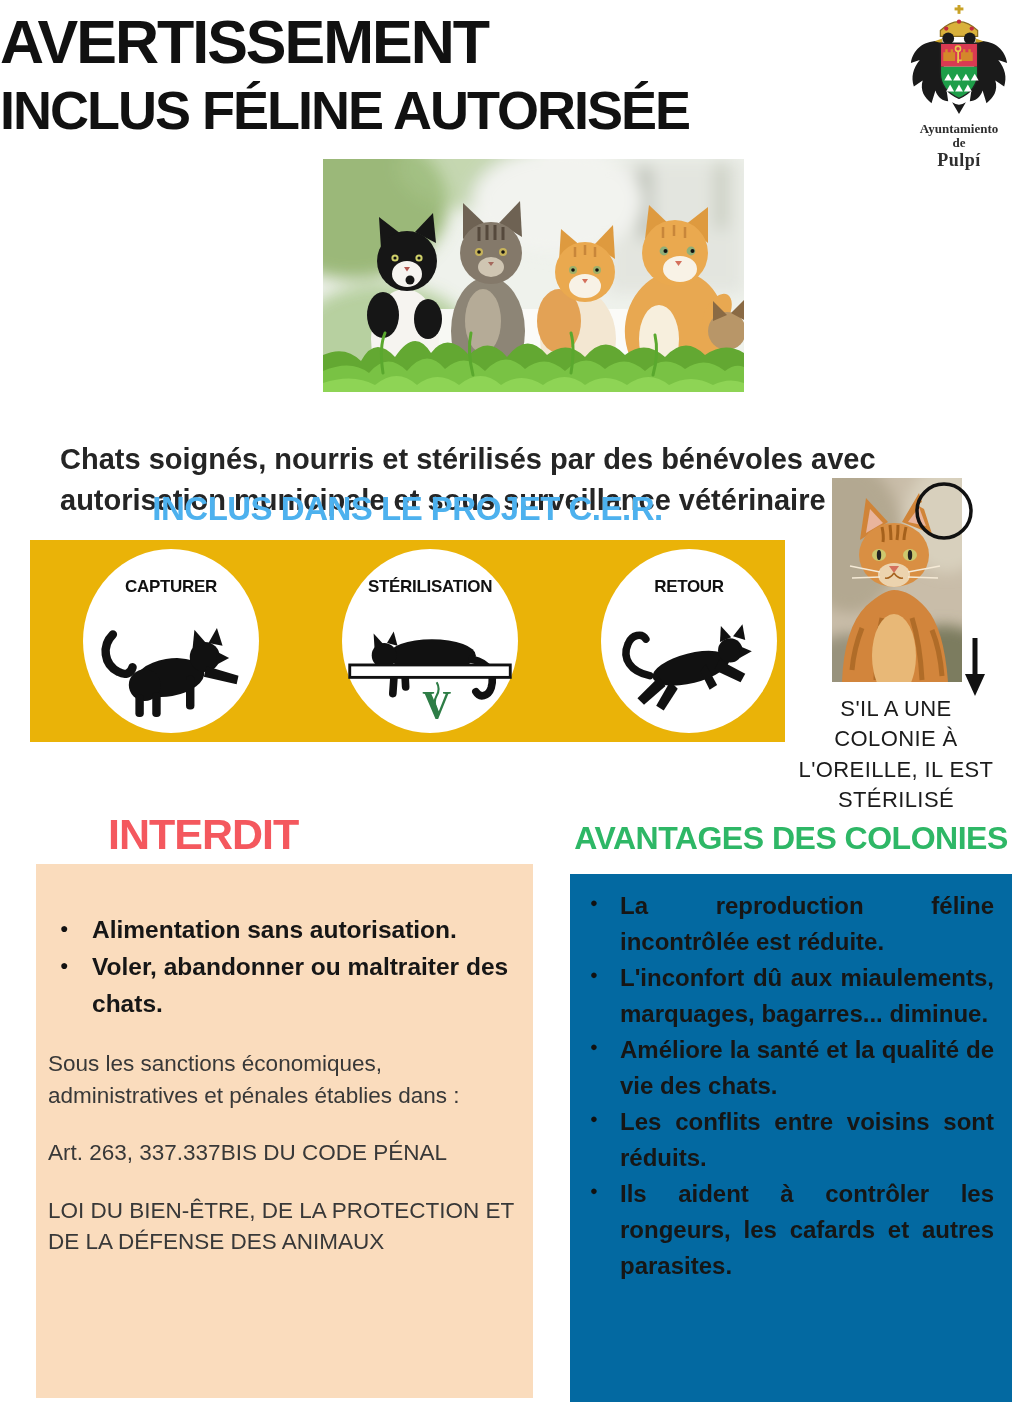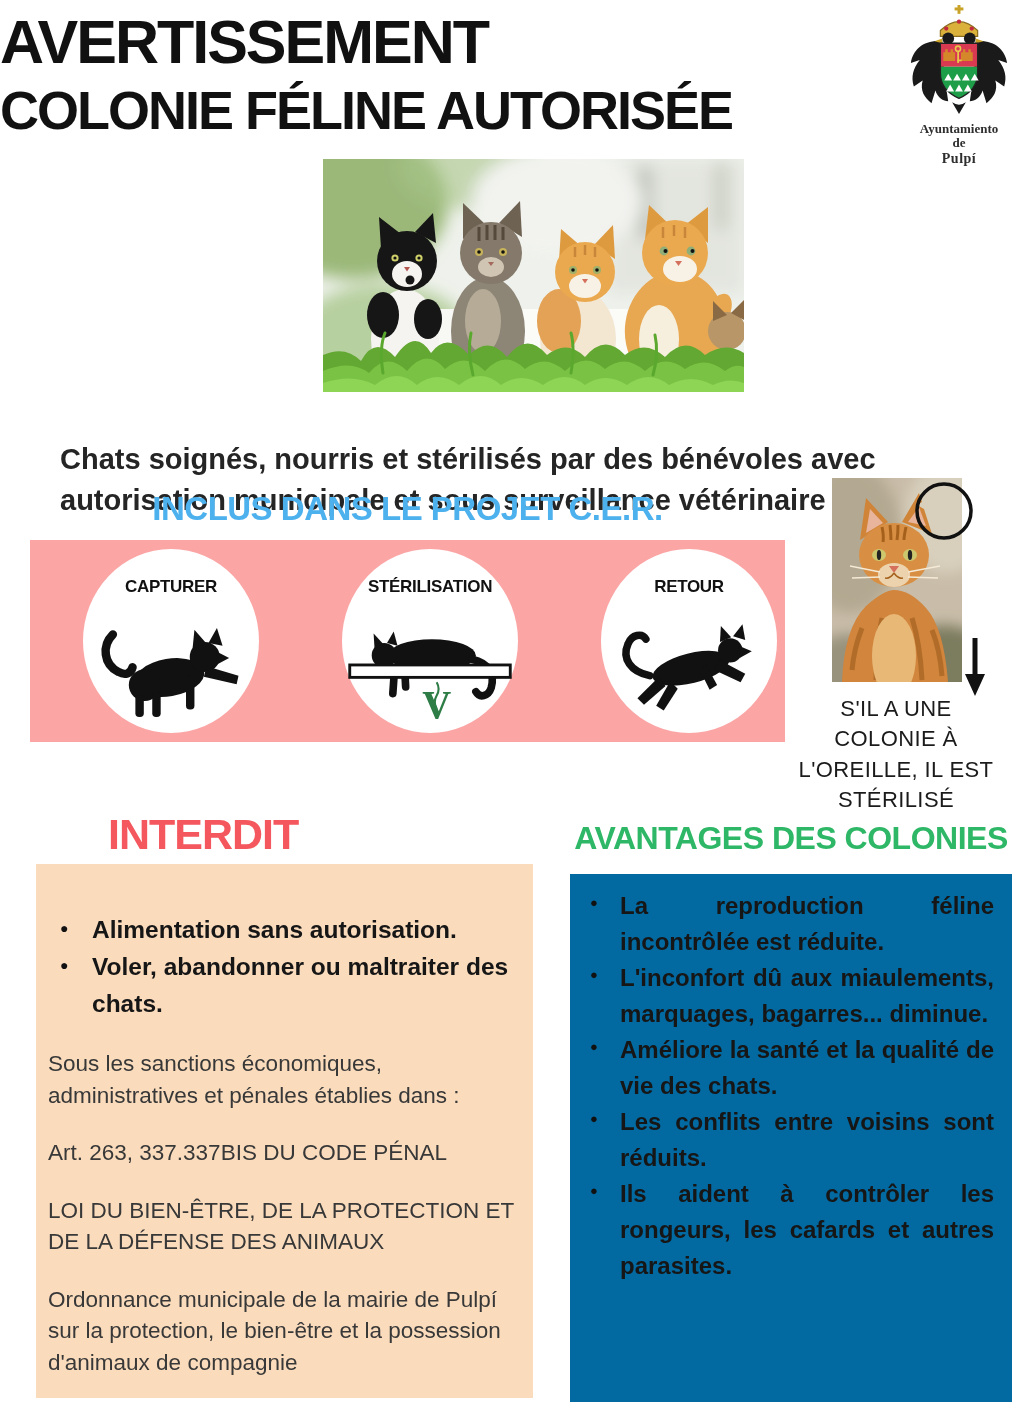--- a/index.html
+++ b/index.html
@@ -9,33 +9,33 @@
 
   
   .title-block { position:absolute; left:0; top:12px; width:945px; text-align:left; }
   .title1 { font-size:61px; font-weight:800; letter-spacing:-2px; color:#111; line-height:1.05; margin-top:-2px; }
   .title2 { font-size:54px; font-weight:800; letter-spacing:-2px; color:#111; line-height:1.05; margin-top:8px; }
 
   .logo { position:absolute; left:903px; top:4px; width:112px; text-align:center; }
   .logo-text { font-family:"Liberation Serif", serif; color:#2e2e2e; margin-top:2px; line-height:1.1; }
   .logo-text .l1 { font-size:13px; font-weight:700; }
   .logo-text .l2 { font-size:13px; font-weight:700; }
-  .logo-text .l3 { font-size:14px; font-weight:700; letter-spacing:.5px; }
+  .logo-text .l3 { font-size:18px; font-weight:700; letter-spacing:.5px; }
 
   
   .kittens-photo { position:absolute; left:323px; top:159px; width:421px; height:233px; overflow:hidden; }
 
   
   .intro { position:absolute; left:60px; top:394px; width:911px; 
            font-size:29px; font-weight:700; color:#252525; line-height:1.42;margin-top:45px; }
 
   
   .cer-heading { position:absolute; left:30px; top:490px; width:755px; text-align:center;
                  font-size:33px; font-weight:800; color:#4db1ee; letter-spacing:-0.5px; }
-  .cer-band { position:absolute; left:30px; top:540px; width:755px; height:202px; background:#fca5a5; }
+  .cer-band { position:absolute; left:30px; top:540px; width:755px; height:202px; background:#eab308; }
   .step { position:absolute; top:9px; width:176px; height:184px; background:#ffffff; border-radius:50%; }
   .step.s0 { left:53px; } .step.s1 { left:312px; } .step.s2 { left:571px; }
   .step-label { position:absolute; top:28px; left:0; width:100%; text-align:center;
                 font-size:17px; font-weight:700; color:#111; letter-spacing:-0.3px; }
   .step svg { position:absolute; left:50%; transform:translateX(-50%); bottom:10px; }
 
   
   .ear-photo { position:absolute; left:832px; top:478px; width:160px; height:204px; }
   .down-arrow { position:absolute; left:962px; top:636px; }
   .ear-caption { position:absolute; left:786px; top:694px; width:220px; text-align:center;
@@ -63,21 +63,21 @@
                    color:#161616; line-height:1.5; text-align:justify; }
   .green-list li::before { content:"●"; position:absolute; left:8px; top:5px; font-size:13px; color:#111; }
 </style>
 </head>
 <body>
 
 <div class="page">
 
   <div class="title-block">
     <div class="title1">AVERTISSEMENT</div>
-    <div class="title2">COLONIE FÉLINE AUTORISÉE</div>
+    <div class="title2">INCLUS FÉLINE AUTORISÉE</div>
   </div>
 
   <div class="logo">
     <svg width="108" height="112" viewBox="0 0 110 114">
 
       <rect x="53.5" y="1" width="3" height="9" fill="#c9a227"></rect>
       <rect x="50.5" y="3.5" width="9" height="3" fill="#c9a227"></rect>
 
       <path d="M36,27 Q55,9 74,27 L74,33 L36,33 Z" fill="#d9b13b" stroke="#8a6d1f" stroke-width="1.2"></path>
       <circle cx="42" cy="25" r="2.2" fill="#c22b3d"></circle>
@@ -327,21 +327,20 @@
 
   <div class="interdit-heading">INTERDIT</div>
   <div class="peach-box">
     <ul class="peach-list">
       <li>Alimentation sans autorisation.</li>
       <li>Voler, abandonner ou maltraiter des chats.</li>
     </ul>
     <p class="peach-para first">Sous les sanctions économiques, administratives et pénales établies dans :</p>
     <p class="peach-para">Art. 263, 337.337BIS DU CODE PÉNAL</p>
     <p class="peach-para">LOI DU BIEN-ÊTRE, DE LA PROTECTION ET DE LA DÉFENSE DES ANIMAUX</p>
-    <p class="peach-para">Ordonnance municipale de la mairie de Pulpí sur la protection, le bien-être et la possession d'animaux de compagnie</p>
   </div>
 
   <div class="avantages-heading">AVANTAGES DES COLONIES</div>
   <div class="green-box">
     <ul class="green-list">
       <li>La reproduction féline incontrôlée est réduite.</li>
       <li>L'inconfort dû aux miaulements, marquages, bagarres... diminue.</li>
       <li>Améliore la santé et la qualité de vie des chats.</li>
       <li>Les conflits entre voisins sont réduits.</li>
       <li>Ils aident à contrôler les rongeurs, les cafards et autres parasites.</li>

